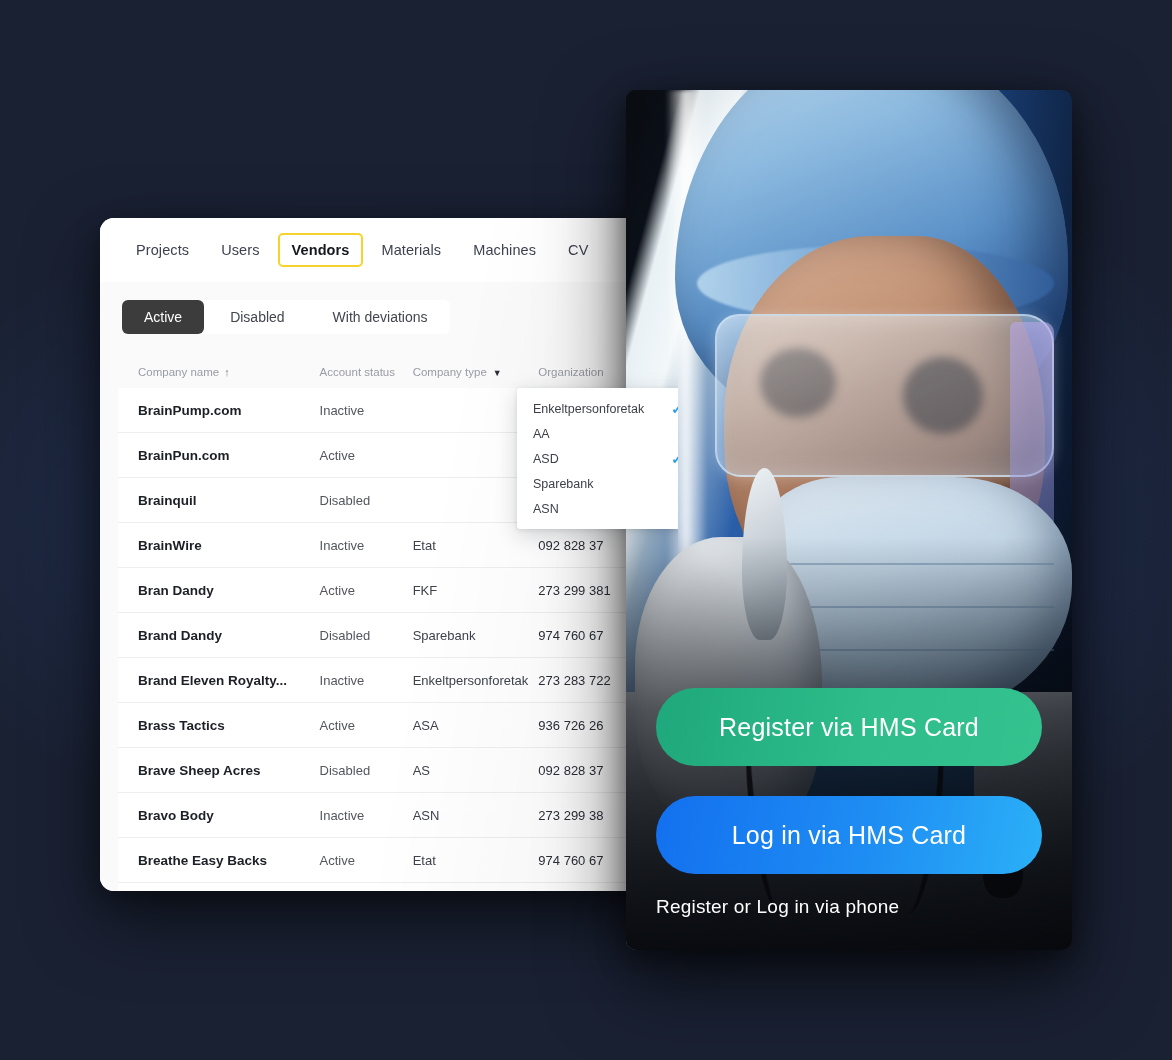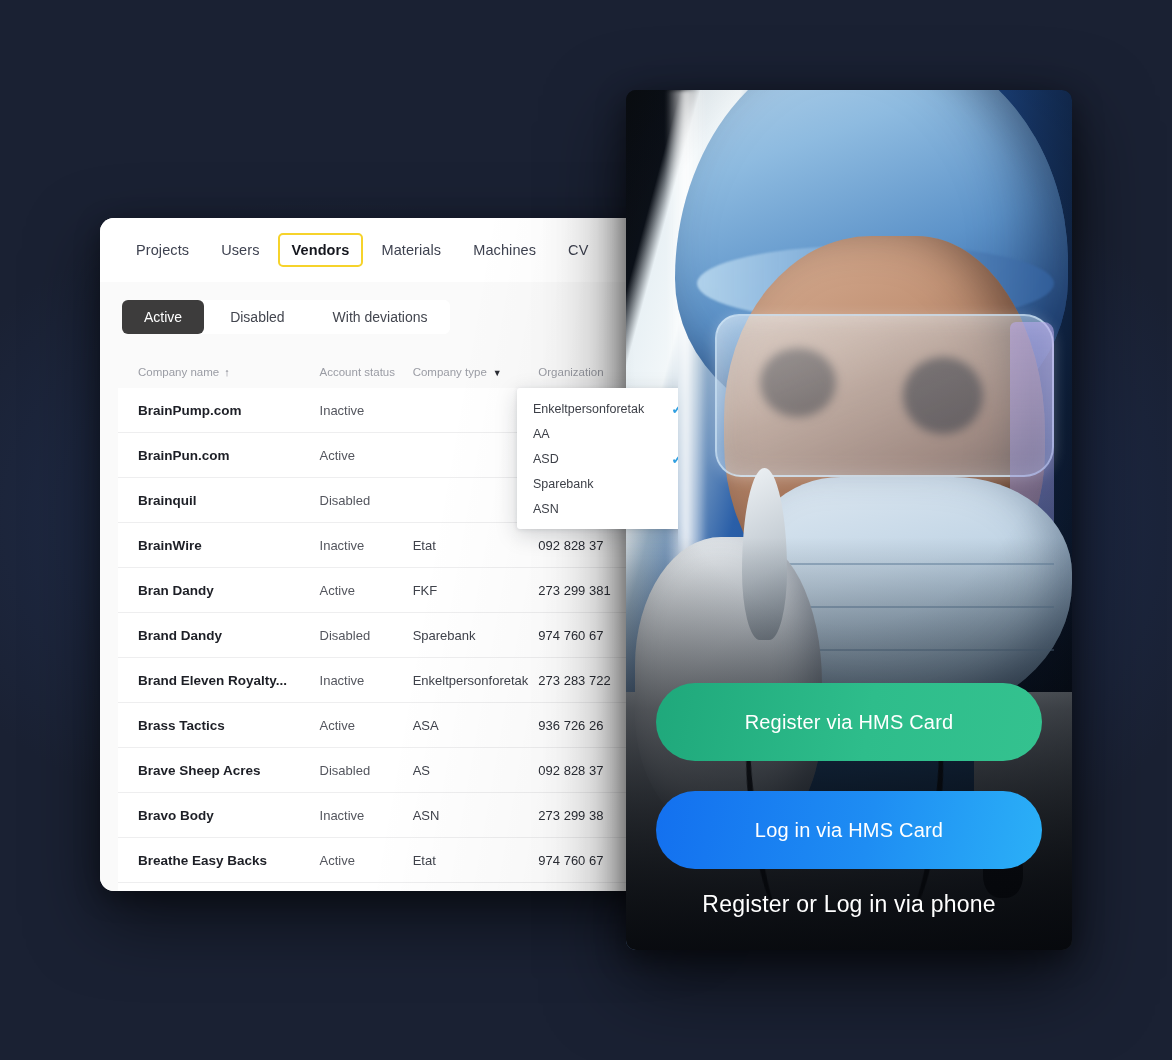--- a/index.html
+++ b/index.html
@@ -305,35 +305,34 @@
     bottom: 32px;
     padding: 0 30px;
     z-index: 4;
   }
   .cta-btn {
     display: flex;
     align-items: center;
     justify-content: center;
     height: 78px;
     border-radius: 39px;
-    font-size: 20px;
+    font-size: 25px;
     color: #ffffff;
     font-weight: 400;
     letter-spacing: 0.2px;
     cursor: pointer;
     border: none;
     width: 100%;
     font-family: "Liberation Sans", sans-serif;
   }
   #btn-register { background: linear-gradient(100deg, #1fa87b 0%, #2ebd8b 55%, #34c28f 100%); }
   #btn-login { background: linear-gradient(100deg, #1370ef 0%, #1e8df3 55%, #2bb0f7 100%); margin-top: 30px; }
   #link-phone {
-    text-align: center;
     color: #ffffff;
-    font-size: 23px;
+    font-size: 19px;
     margin-top: 22px;
     cursor: pointer;
     letter-spacing: 0.2px;
   }
 </style>
 </head>
 <body>
 
 <div id="stage">
 

